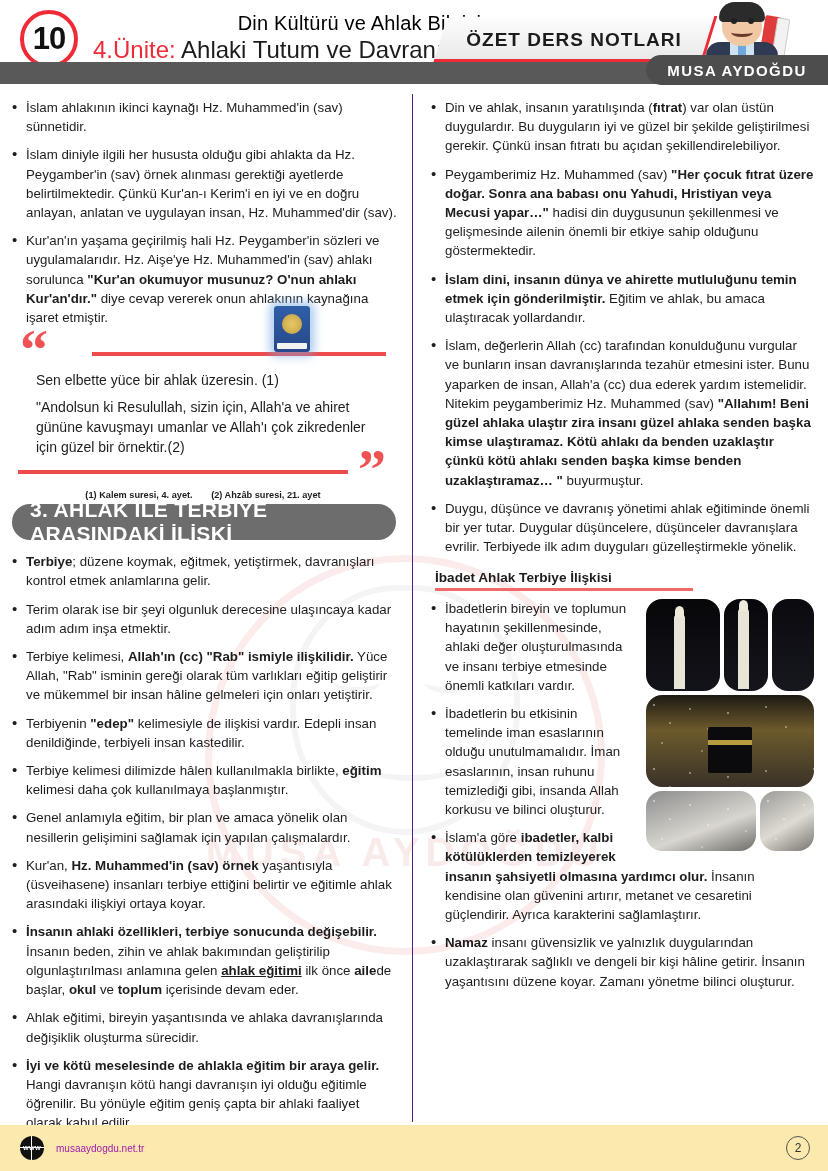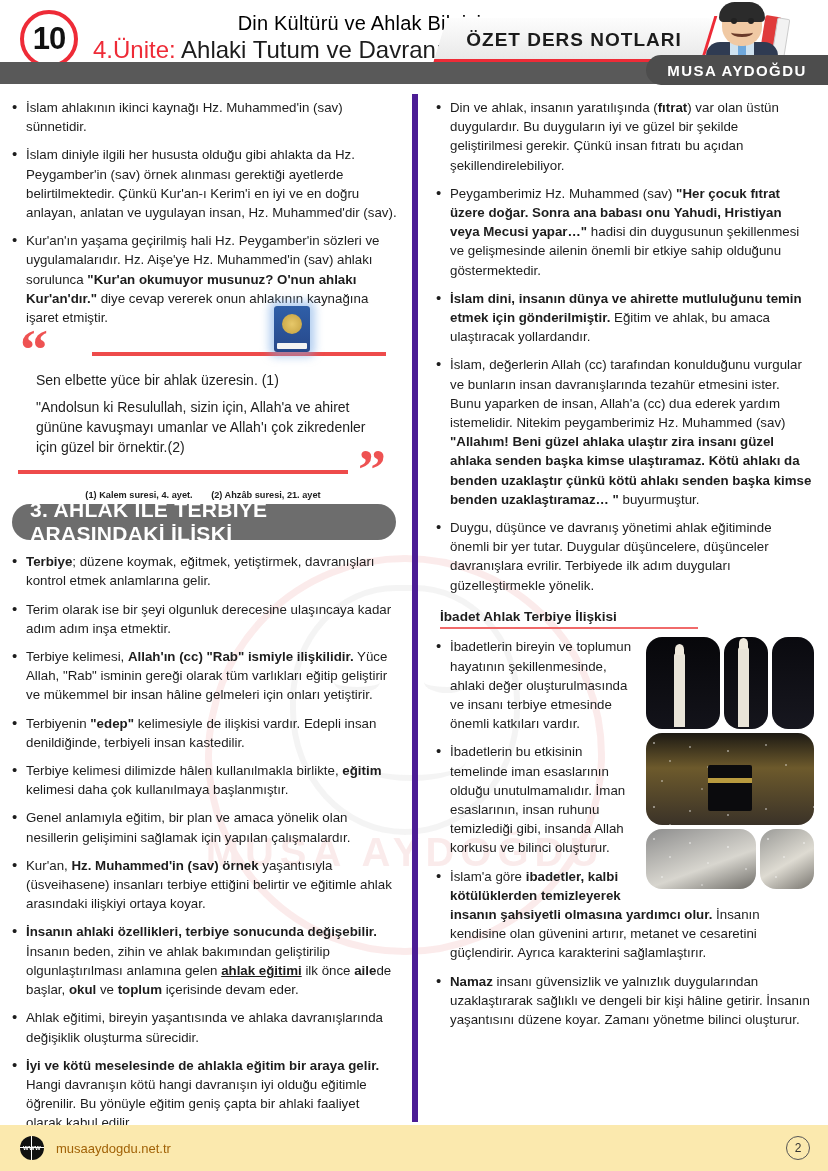--- a/index.html
+++ b/index.html
@@ -86,21 +86,21 @@
     position:absolute; left:646px; top:55px; width:182px; height:30px;
     background:#4d4d4d; border-radius:15px 0 0 15px; z-index:4;
     display:flex; align-items:center; justify-content:center;
   }
   .name-pill span { color:#fff; font-size:15px; letter-spacing:1.4px; font-weight:bold; }
 
   
   .body-area { position:relative; display:flex; padding: 8px 0 0 0; z-index:3; height:1036px; }
   .col { padding: 4px 14px 0 10px; }
   .col-left  { width:412px; }
-  .col-right { width:416px; border-left:6px solid #4c1d95; padding-left:16px; }
+  .col-right { width:416px; border-left:1px solid #4c1d95; padding-left:16px; }
 
   ul.bl { list-style:none; }
   ul.bl > li {
     position:relative; padding-left:16px; margin-bottom:9px;
     font-size:13.3px; line-height:19.2px; color:#1d1d1d; text-align:left;
   }
   ul.bl > li:before {
     content:"•"; position:absolute; left:2px; top:-1px; font-size:15px; color:#1d1d1d;
   }
   b { font-weight:bold; }
@@ -180,21 +180,21 @@
     position:absolute; left:0; bottom:0; width:828px; height:46px;
     background:#fbe9ae; display:flex; align-items:center; z-index:5;
   }
   .globe {
     margin-left:20px; width:24px; height:24px; border-radius:50%;
     background:#111; position:relative; display:flex; align-items:center; justify-content:center;
   }
   .globe span { color:#fff; font-size:6px; font-weight:bold; letter-spacing:.4px; }
   .globe:before{content:""; position:absolute; left:0; top:11px; width:24px; height:1.4px; background:#fff;}
   .globe:after{content:""; position:absolute; left:11px; top:0; width:1.4px; height:24px; background:#fff;}
-  .foot-url { margin-left:12px; font-size:13px; color:#a16207; }
+  .foot-url { margin-left:12px; font-size:10px; color:#a21caf; }
   .page-no {
     position:absolute; right:18px; top:11px; width:24px; height:24px;
     border:1.6px solid #555; border-radius:50%;
     display:flex; align-items:center; justify-content:center;
     font-size:12px; color:#333;
   }
 </style>
 </head>
 <body>
 

